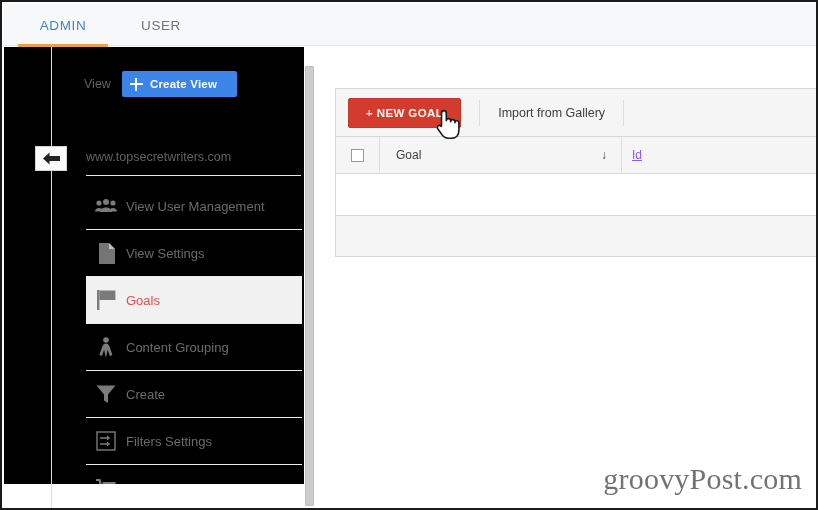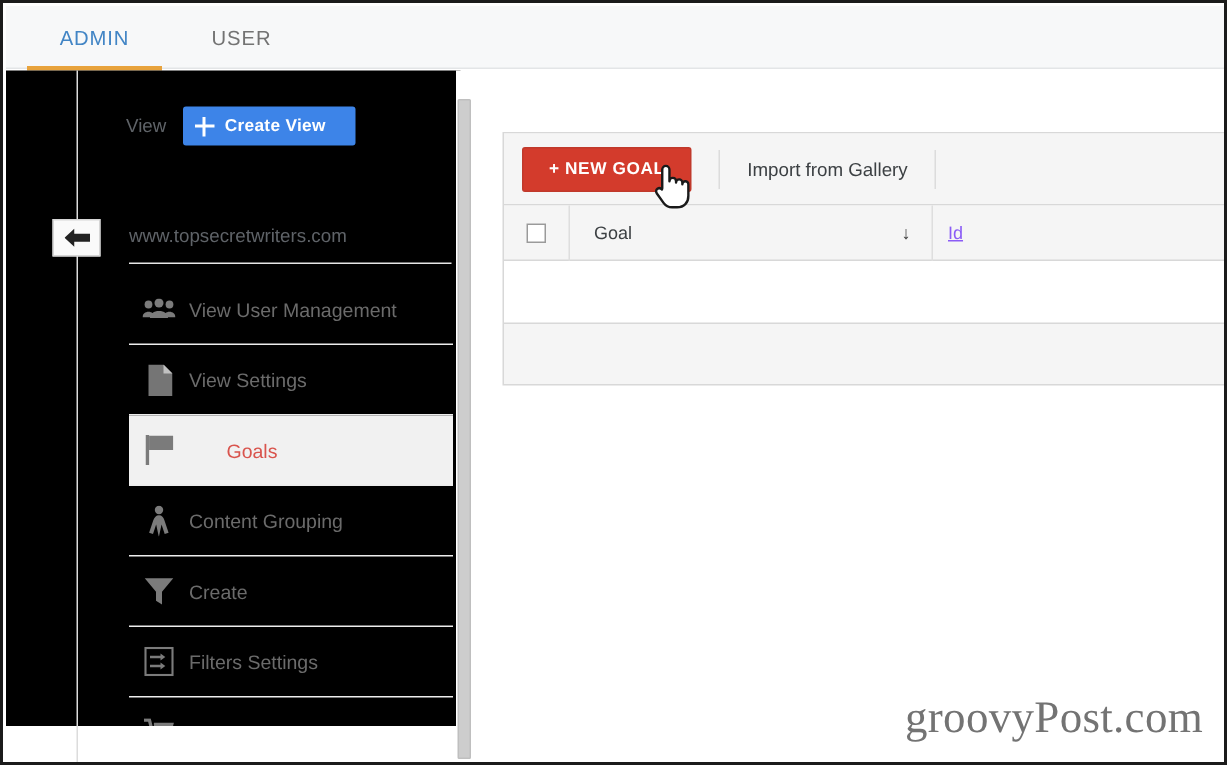--- a/index.html
+++ b/index.html
@@ -102,21 +102,21 @@
     left: 82px; top: 136px;
     width: 216px;
   }
   .nav-item {
     position: relative;
     height: 47px;
     display: flex; align-items: center;
     border-bottom: 1px solid #ededed;
     cursor: pointer;
   }
-  .nav-item.active { background: #f1f1f1; gap: 25px; }
+  .nav-item.active { background: #f1f1f1; }
   .nav-item .ico {
     width: 40px; min-width: 40px;
     display: flex; align-items: center; justify-content: center;
     color: #7b7b7b;
   }
   .nav-item .nav-label {
     font-size: 13px; color: #6b6b6b;
     white-space: nowrap;
   }
   .nav-item.active .nav-label { color: #d9544d; }

